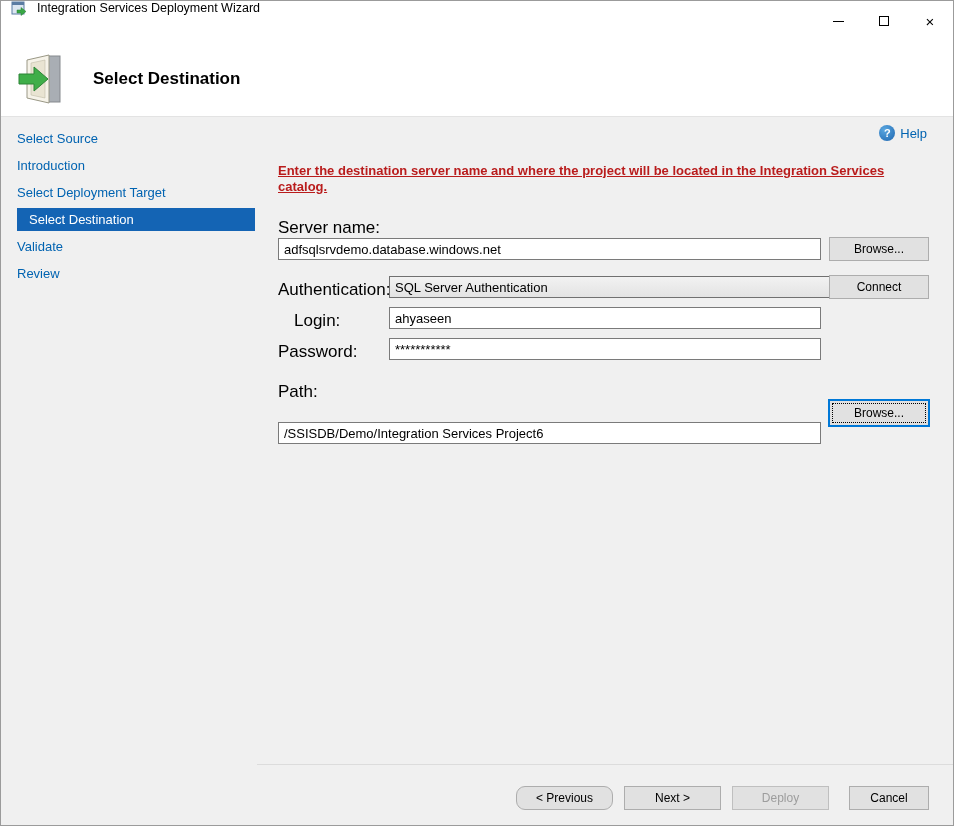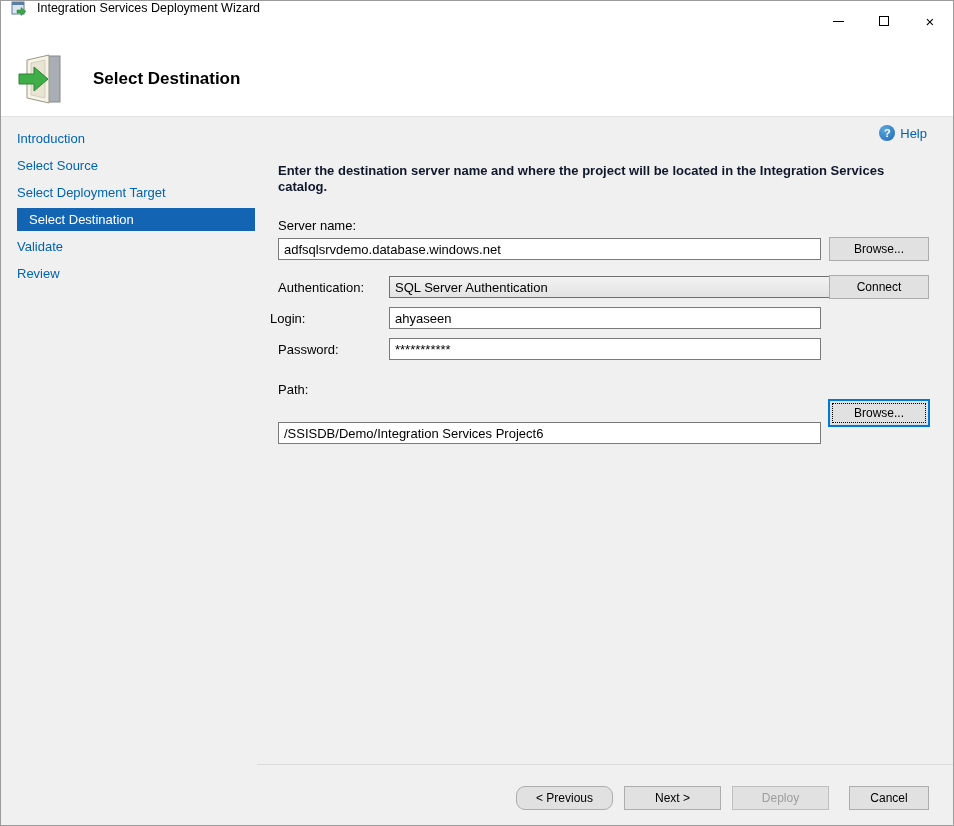--- a/index.html
+++ b/index.html
@@ -24,23 +24,23 @@
   
   .sidebar{position:absolute;left:0;top:116px;width:256px;bottom:0;background:#f0f0f0;box-sizing:border-box;padding-top:8px;}
   .nav-item{height:27px;line-height:27px;padding-left:16px;font-size:13px;color:#0063b1;cursor:default;white-space:nowrap;}
   .nav-item.selected{height:23px;line-height:23px;margin:2px 2px 2px 16px;padding-left:12px;background:#1464b4;color:#ffffff;}
 
   
   .content{position:absolute;left:256px;top:116px;right:0;bottom:61px;background:#f0f0f0;}
   .help-link{position:absolute;top:8px;right:26px;display:flex;align-items:center;gap:5px;cursor:pointer;}
   .help-icon{width:16px;height:16px;border-radius:50%;background:radial-gradient(circle at 35% 30%, #5aa7e0, #1e66b0);color:#fff;font-size:11px;font-weight:bold;display:flex;align-items:center;justify-content:center;}
   .help-text{font-size:13px;color:#0063b1;}
-  .instruction{position:absolute;left:21px;top:46px;width:655px;font-size:13px;font-weight:bold;color:#0f172a;line-height:1.22;}
+  .instruction{position:absolute;left:21px;top:46px;width:655px;font-size:13px;font-weight:bold;color:#b91c1c;line-height:1.22;text-decoration:underline;}
 
-  .field-label{position:absolute;font-size:13px;color:#000;white-space:nowrap;}
+  .field-label{position:absolute;font-size:17px;color:#000;white-space:nowrap;}
   .text-input{position:absolute;box-sizing:border-box;height:22px;border:1px solid #7a7a7a;background:#ffffff;font-family:"Liberation Sans",sans-serif;font-size:13px;padding:1px 5px;color:#000;}
 
   .combo{position:absolute;box-sizing:border-box;height:22px;border:1px solid #707070;background:linear-gradient(#f2f2f2,#e3e3e3);display:flex;align-items:center;padding-left:5px;font-size:13px;color:#000;cursor:default;}
   .combo .combo-text{flex:1;}
   .combo .chev{width:18px;height:100%;display:flex;align-items:center;justify-content:center;}
   .chev-mark{width:7px;height:7px;border-right:1.5px solid #444;border-bottom:1.5px solid #444;transform:rotate(45deg) translateY(-2px);}
 
   .btn{position:absolute;box-sizing:border-box;height:24px;background:#e1e1e1;border:1px solid #adadad;font-family:"Liberation Sans",sans-serif;font-size:12px;color:#000;display:flex;align-items:center;justify-content:center;cursor:default;}
   .btn.focused{border:1px solid #0078d7;box-shadow:0 0 0 1px #0078d7;}
   .btn.focused::after{content:"";position:absolute;inset:2px;border:1px dotted #000;}
@@ -87,22 +87,22 @@
         <rect x="30" y="4" width="13" height="46" fill="#a9aeb4" stroke="#85898e" stroke-width="1"></rect>
         <polygon points="10,8 32,3 32,51 10,46" fill="#f6f3e9" stroke="#9a9886" stroke-width="1"></polygon>
         <polygon points="14,11 28,8 28,46 14,43" fill="#e9e4d2" stroke="#b7b39c" stroke-width="0.5"></polygon>
         <polygon points="2,22 17,22 17,15 31,27 17,39 17,32 2,32" fill="#3fae49" stroke="#2c8436" stroke-width="1"></polygon>
       </svg>
     </span>
     <span class="page-title">Select Destination</span>
   </div>
 
   <div class="sidebar">
+    <div class="nav-item">Select Source</div>
     <div class="nav-item">Introduction</div>
-    <div class="nav-item">Select Source</div>
     <div class="nav-item">Select Deployment Target</div>
     <div class="nav-item selected">Select Destination</div>
     <div class="nav-item">Validate</div>
     <div class="nav-item">Review</div>
   </div>
 
   <div class="content">
 
     <div class="help-link">
       <span class="help-icon">?</span>
@@ -117,21 +117,21 @@
 
     <div class="field-label" style="left:21px;top:163px;">Authentication:</div>
     <div class="combo" style="left:132px;top:159px;width:492px;">
       <span class="combo-text">SQL Server Authentication</span>
       <span class="chev">
           <span class="chev-mark"></span>
         </span>
     </div>
     <div class="btn" style="left:572px;top:158px;width:100px;">Connect</div>
 
-    <div class="field-label" style="left:13px;top:194px;">Login:</div>
+    <div class="field-label" style="left:37px;top:194px;">Login:</div>
     <input class="text-input" style="left: 132px; top: 190px; width: 432px;" type="text" value="ahyaseen">
 
     <div class="field-label" style="left:21px;top:225px;">Password:</div>
     <input class="text-input" style="left: 132px; top: 221px; width: 432px;" type="text" value="***********">
 
     <div class="field-label" style="left:21px;top:265px;">Path:</div>
     <input class="text-input" style="left: 21px; top: 285px; width: 543px; margin-top: 20px;" type="text" value="/SSISDB/Demo/Integration Services Project6">
     <div class="btn focused" style="left:572px;top:283px;width:100px;height:26px;">Browse...</div>
 
   </div>

